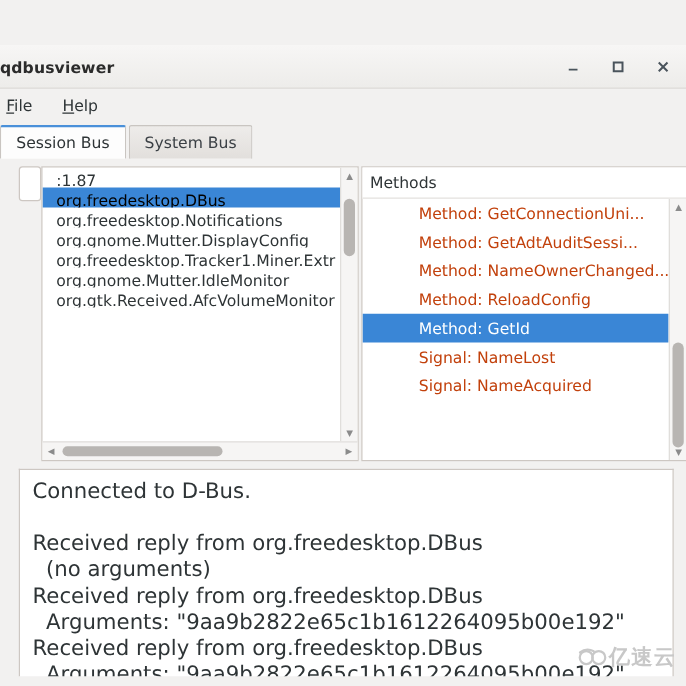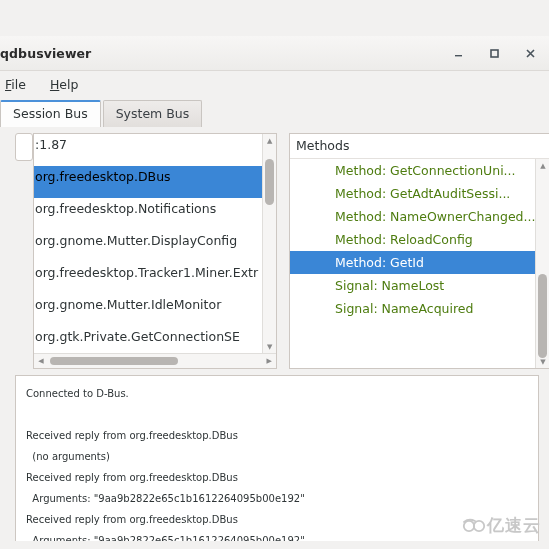--- a/index.html
+++ b/index.html
@@ -182,23 +182,23 @@
     display: flex;
     min-height: 0;
     overflow: hidden;
   }
   .list-items {
     flex: 1 1 auto;
     overflow: hidden;
     padding: 0;
   }
   .list-row {
-    height: 32px;
+    height: 16px;
     line-height: 22px;
-    padding: 0 4px 0 1px;
+    padding: 0 4px 0 11px;
     font-size: 12.5px;
     color: #2e3436;
     white-space: nowrap;
     overflow: hidden;
     cursor: default;
   }
   .list-row.selected {
     background: #3a86d6;
     color: #000000;
   }
@@ -297,21 +297,21 @@
     overflow: hidden;
   }
   .tree-items {
     flex: 1 1 auto;
     overflow: hidden;
   }
   .tree-row {
     height: 23px;
     line-height: 23px;
     font-size: 12.5px;
-    color: #4d7c0f;
+    color: #c2410c;
     white-space: nowrap;
     overflow: hidden;
     cursor: default;
     display: flex;
     align-items: center;
   }
   .tree-row.indent { padding-left: 45px; }
   .tree-row.selected {
     background: #3a86d6;
     color: #ffffff;
@@ -350,21 +350,21 @@
   .log-frame {
     flex: 1 1 auto;
     border: 1px solid #cdc7c2;
     border-bottom: none;
     background: #ffffff;
     padding: 7px 10px 0 10px;
     overflow: hidden;
     box-sizing: border-box;
   }
   .log-line {
-    font-size: 10px;
+    font-size: 17px;
     line-height: 21px;
     color: #2e3436;
     white-space: pre;
   }
   .log-line.blank { height: 21px; }
 
   
   .watermark {
     position: absolute;
     right: 8px;
@@ -428,21 +428,21 @@
 
         <div class="list-frame">
           <div class="list-body">
             <div class="list-items">
               <div class="list-row">:1.87</div>
               <div class="list-row selected">org.freedesktop.DBus</div>
               <div class="list-row">org.freedesktop.Notifications</div>
               <div class="list-row">org.gnome.Mutter.DisplayConfig</div>
               <div class="list-row">org.freedesktop.Tracker1.Miner.Extr</div>
               <div class="list-row">org.gnome.Mutter.IdleMonitor</div>
-              <div class="list-row">org.gtk.Private.GetConnectionSE</div>
+              <div class="list-row">org.gtk.Received.AfcVolumeMonitor</div>
             </div>
             <div class="vscroll">
               <div class="sb-arrow">▲</div>
               <div class="vscroll-track">
                 <div class="vthumb" style="top:12px;height:46px;"></div>
               </div>
               <div class="sb-arrow">▼</div>
             </div>
           </div>
           <div class="hscroll">

